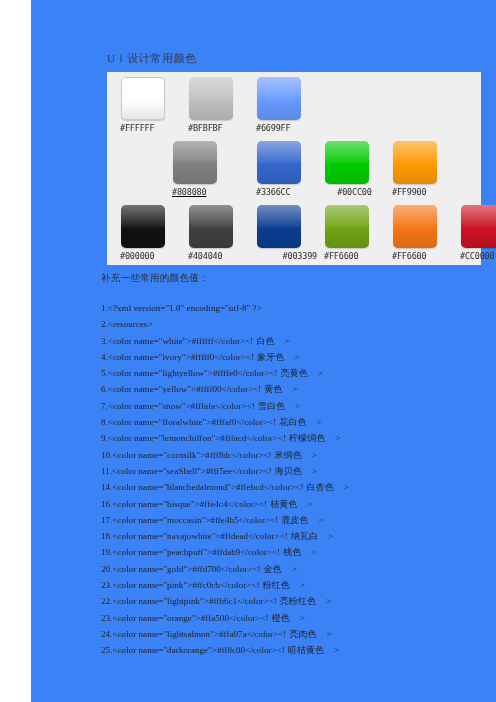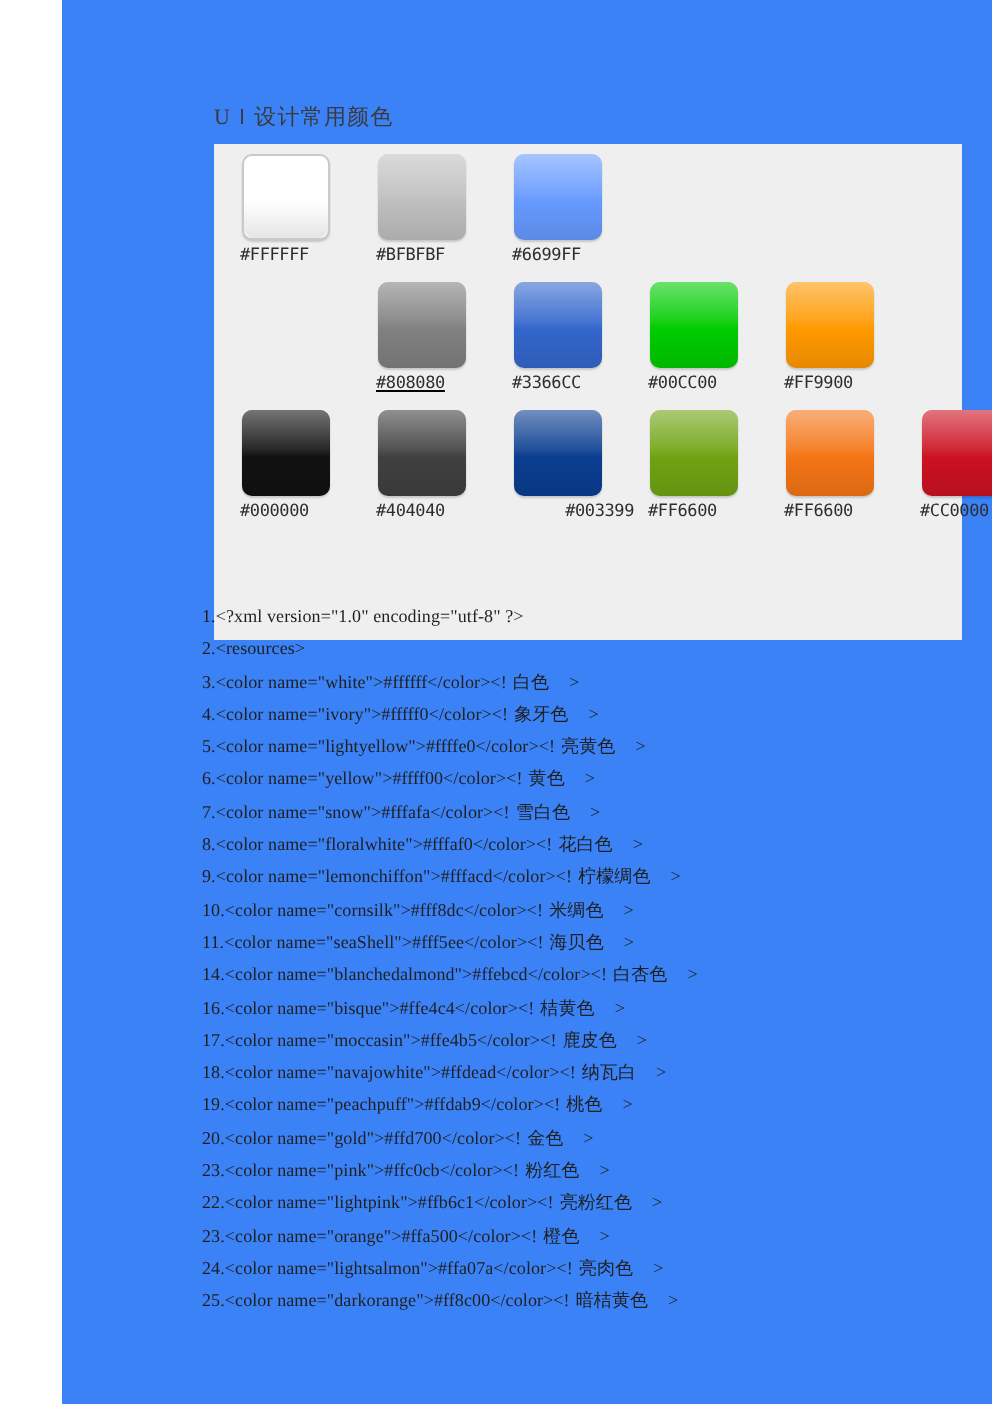--- a/index.html
+++ b/index.html
@@ -35,21 +35,21 @@
     white-space: nowrap;
     font-family: "Liberation Serif", "DejaVu Serif", serif;
   }
 
   
   #swatch-panel {
     position: absolute;
     left: 76px;
     top: 72px;
     width: 374px;
-    height: 248px;
+    height: 193px;
     background: #efefef;
     box-sizing: border-box;
   }
 
   .swatch-row {
     position: absolute;
     left: 0;
     width: 374px;
     height: 64px;
   }
@@ -144,29 +144,29 @@
         <div class="swatch-cell" style="left: 80px;">
           <div class="swatch-chip" style="background: rgb(191, 191, 191);"></div>
           <div class="swatch-label">#BFBFBF</div>
         </div>
         <div class="swatch-cell" style="left: 148px;">
           <div class="swatch-chip" style="background: rgb(102, 153, 255);"></div>
           <div class="swatch-label">#6699FF</div>
         </div>
       </div>
       <div class="swatch-row" id="swatch-row-1">
-        <div class="swatch-cell" style="left: 80px; text-decoration: underline;">
+        <div class="swatch-cell" style="left: 64px; text-decoration: underline;">
           <div class="swatch-chip" style="background: rgb(128, 128, 128);"></div>
           <div class="swatch-label">#808080</div>
         </div>
         <div class="swatch-cell" style="left: 148px;">
           <div class="swatch-chip" style="background: rgb(51, 102, 204);"></div>
           <div class="swatch-label">#3366CC</div>
         </div>
-        <div class="swatch-cell" style="left: 216px;">
+        <div class="swatch-cell" style="left: 216px; text-align: center;">
           <div class="swatch-chip" style="background: rgb(0, 204, 0);"></div>
           <div class="swatch-label">#00CC00</div>
         </div>
         <div class="swatch-cell" style="left: 284px;">
           <div class="swatch-chip" style="background: rgb(255, 153, 0);"></div>
           <div class="swatch-label">#FF9900</div>
         </div>
       </div>
       <div class="swatch-row" id="swatch-row-2">
         <div class="swatch-cell" style="left: 12px;">
@@ -189,20 +189,21 @@
           <div class="swatch-chip" style="background: rgb(244, 117, 21);"></div>
           <div class="swatch-label">#FF6600</div>
         </div>
         <div class="swatch-cell" style="left: 352px;">
           <div class="swatch-chip" style="background: rgb(204, 17, 34);"></div>
           <div class="swatch-label">#CC0000</div>
         </div>
       </div>
     </div>
 
+  <div id="intro-line">补充一些常用的颜色值：</div>
 
   <div id="code-list">
       <div class="code-line"><span class="ln-num">1.</span><span class="cm-tag">&lt;?xml version="1.0" encoding="utf-8" ?&gt;</span></div>
       <div class="code-line"><span class="ln-num">2.</span><span class="cm-tag">&lt;resources&gt;</span></div>
       <div class="code-line"><span class="ln-num">3.</span><span class="cm-tag">&lt;color name="white"&gt;#ffffff&lt;/color&gt;&lt;!</span><span class="cm-cn">白色</span><span class="cm-gt">&gt;</span></div>
       <div class="code-line"><span class="ln-num">4.</span><span class="cm-tag">&lt;color name="ivory"&gt;#fffff0&lt;/color&gt;&lt;!</span><span class="cm-cn">象牙色</span><span class="cm-gt">&gt;</span></div>
       <div class="code-line"><span class="ln-num">5.</span><span class="cm-tag">&lt;color name="lightyellow"&gt;#ffffe0&lt;/color&gt;&lt;!</span><span class="cm-cn">亮黄色</span><span class="cm-gt">&gt;</span></div>
       <div class="code-line"><span class="ln-num">6.</span><span class="cm-tag">&lt;color name="yellow"&gt;#ffff00&lt;/color&gt;&lt;!</span><span class="cm-cn">黄色</span><span class="cm-gt">&gt;</span></div>
       <div class="code-line"><span class="ln-num">7.</span><span class="cm-tag">&lt;color name="snow"&gt;#fffafa&lt;/color&gt;&lt;!</span><span class="cm-cn">雪白色</span><span class="cm-gt">&gt;</span></div>
       <div class="code-line"><span class="ln-num">8.</span><span class="cm-tag">&lt;color name="floralwhite"&gt;#fffaf0&lt;/color&gt;&lt;!</span><span class="cm-cn">花白色</span><span class="cm-gt">&gt;</span></div>

